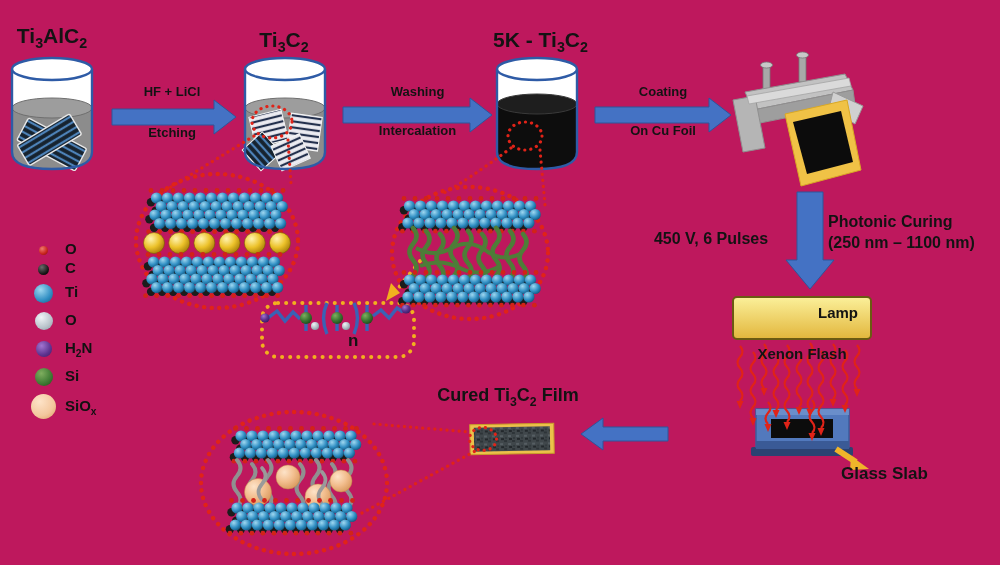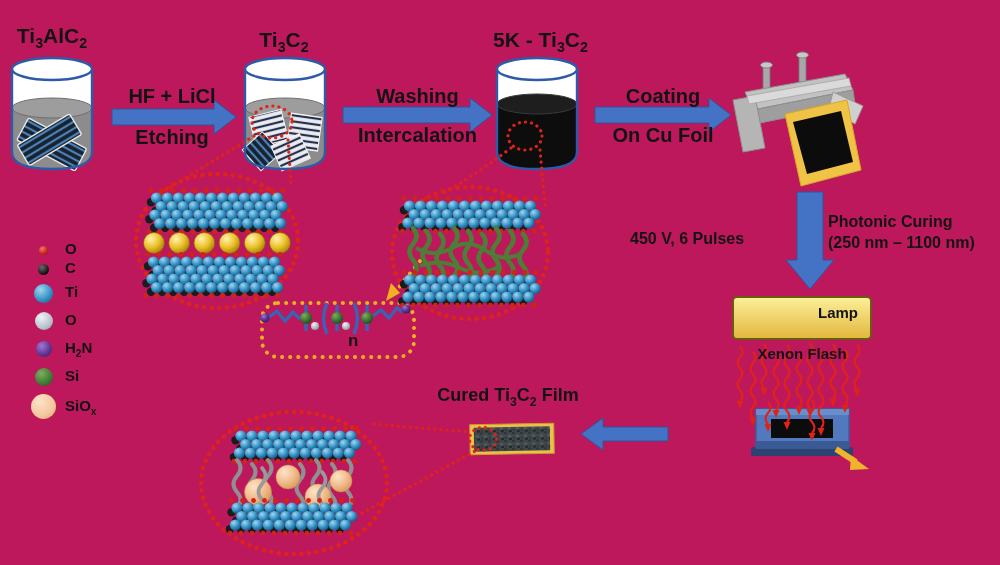--- a/index.html
+++ b/index.html
@@ -3,21 +3,21 @@
 <meta charset="utf-8">
 <style>
   html,body{margin:0;padding:0;background:#ffffff;}
   #stage{position:relative;width:1000px;height:565px;background:#be185d;overflow:hidden;
          font-family:"Liberation Sans",sans-serif;color:#111;}
   #scene{position:absolute;left:0;top:0;}
   .lbl{position:absolute;font-weight:bold;color:#131313;line-height:1.15;}
   .ctr{text-align:center;}
   sub{font-size:68%;}
   .beaker-title{font-size:21px;}
-  .step-lbl{font-size:20px;}
+  .step-lbl{font-size:13px;}
   .cure-lbl{font-size:16px;}
   .lamp-lbl{font-size:15px;text-align:center;}
   .film-lbl{font-size:18px;}
   .glass-lbl{font-size:17px;}
   .n-lbl{font-size:17px;}
   
   .lrow{position:absolute;left:30px;display:flex;align-items:center;gap:8px;}
   .lrow .cell{width:27px;display:flex;justify-content:center;}
   .ltxt{font-weight:bold;font-size:15px;}
   .sph{border-radius:50%;display:inline-block;}
@@ -905,27 +905,28 @@
 <div class="lbl beaker-title ctr" style="left:239px;top:28px;width:90px;"><span>Ti</span><sub>3</sub><span>C</span><sub>2</sub></div>
 <div class="lbl beaker-title ctr" style="left:483px;top:28px;width:115px;"><span>5K - </span><span>Ti</span><sub>3</sub><span>C</span><sub>2</sub></div>
 
 <div class="lbl step-lbl ctr" style="left:112px;top:85px;width:120px;">HF + LiCl</div>
 <div class="lbl step-lbl ctr" style="left:112px;top:126px;width:120px;">Etching</div>
 <div class="lbl step-lbl ctr" style="left:343px;top:85px;width:149px;">Washing</div>
 <div class="lbl step-lbl ctr" style="left:336px;top:124px;width:163px;">Intercalation</div>
 <div class="lbl step-lbl ctr" style="left:595px;top:85px;width:136px;">Coating</div>
 <div class="lbl step-lbl ctr" style="left:595px;top:124px;width:136px;">On Cu Foil</div>
 
-<div class="lbl cure-lbl" style="left:630px;top:230px;width:162px;text-align:left;">450 V, 6 Pulses</div>
+<div class="lbl cure-lbl" style="left:630px;top:230px;width:162px;text-align:center;">450 V, 6 Pulses</div>
 <div class="lbl cure-lbl" style="left:828px;top:213px;width:172px;">Photonic Curing</div>
 <div class="lbl cure-lbl" style="left:828px;top:234px;width:172px;">(250 nm – 1100 nm)</div>
 
 <div class="lbl lamp-lbl" style="left:733px;top:301px;width:138px;margin-top:44px;">Xenon Flash</div>
 <div class="lbl lamp-lbl" style="left:733px;top:304px;width:162px;padding-left:24px;">Lamp</div>
 
+<div class="lbl glass-lbl" style="left:841px;top:464px;width:120px;">Glass Slab</div>
 
 <div class="lbl film-lbl ctr" style="left:418px;top:385px;width:180px;"><span>Cured </span><span>Ti</span><sub>3</sub><span>C</span><sub>2</sub><span> Film</span></div>
 
 <div class="lbl n-lbl" style="left:348px;top:331px;">n</div>
 
 <div>
   <div class="lrow" style="top:240px;">
         <span class="cell">
           <span class="sph s-o"></span>
         </span>

